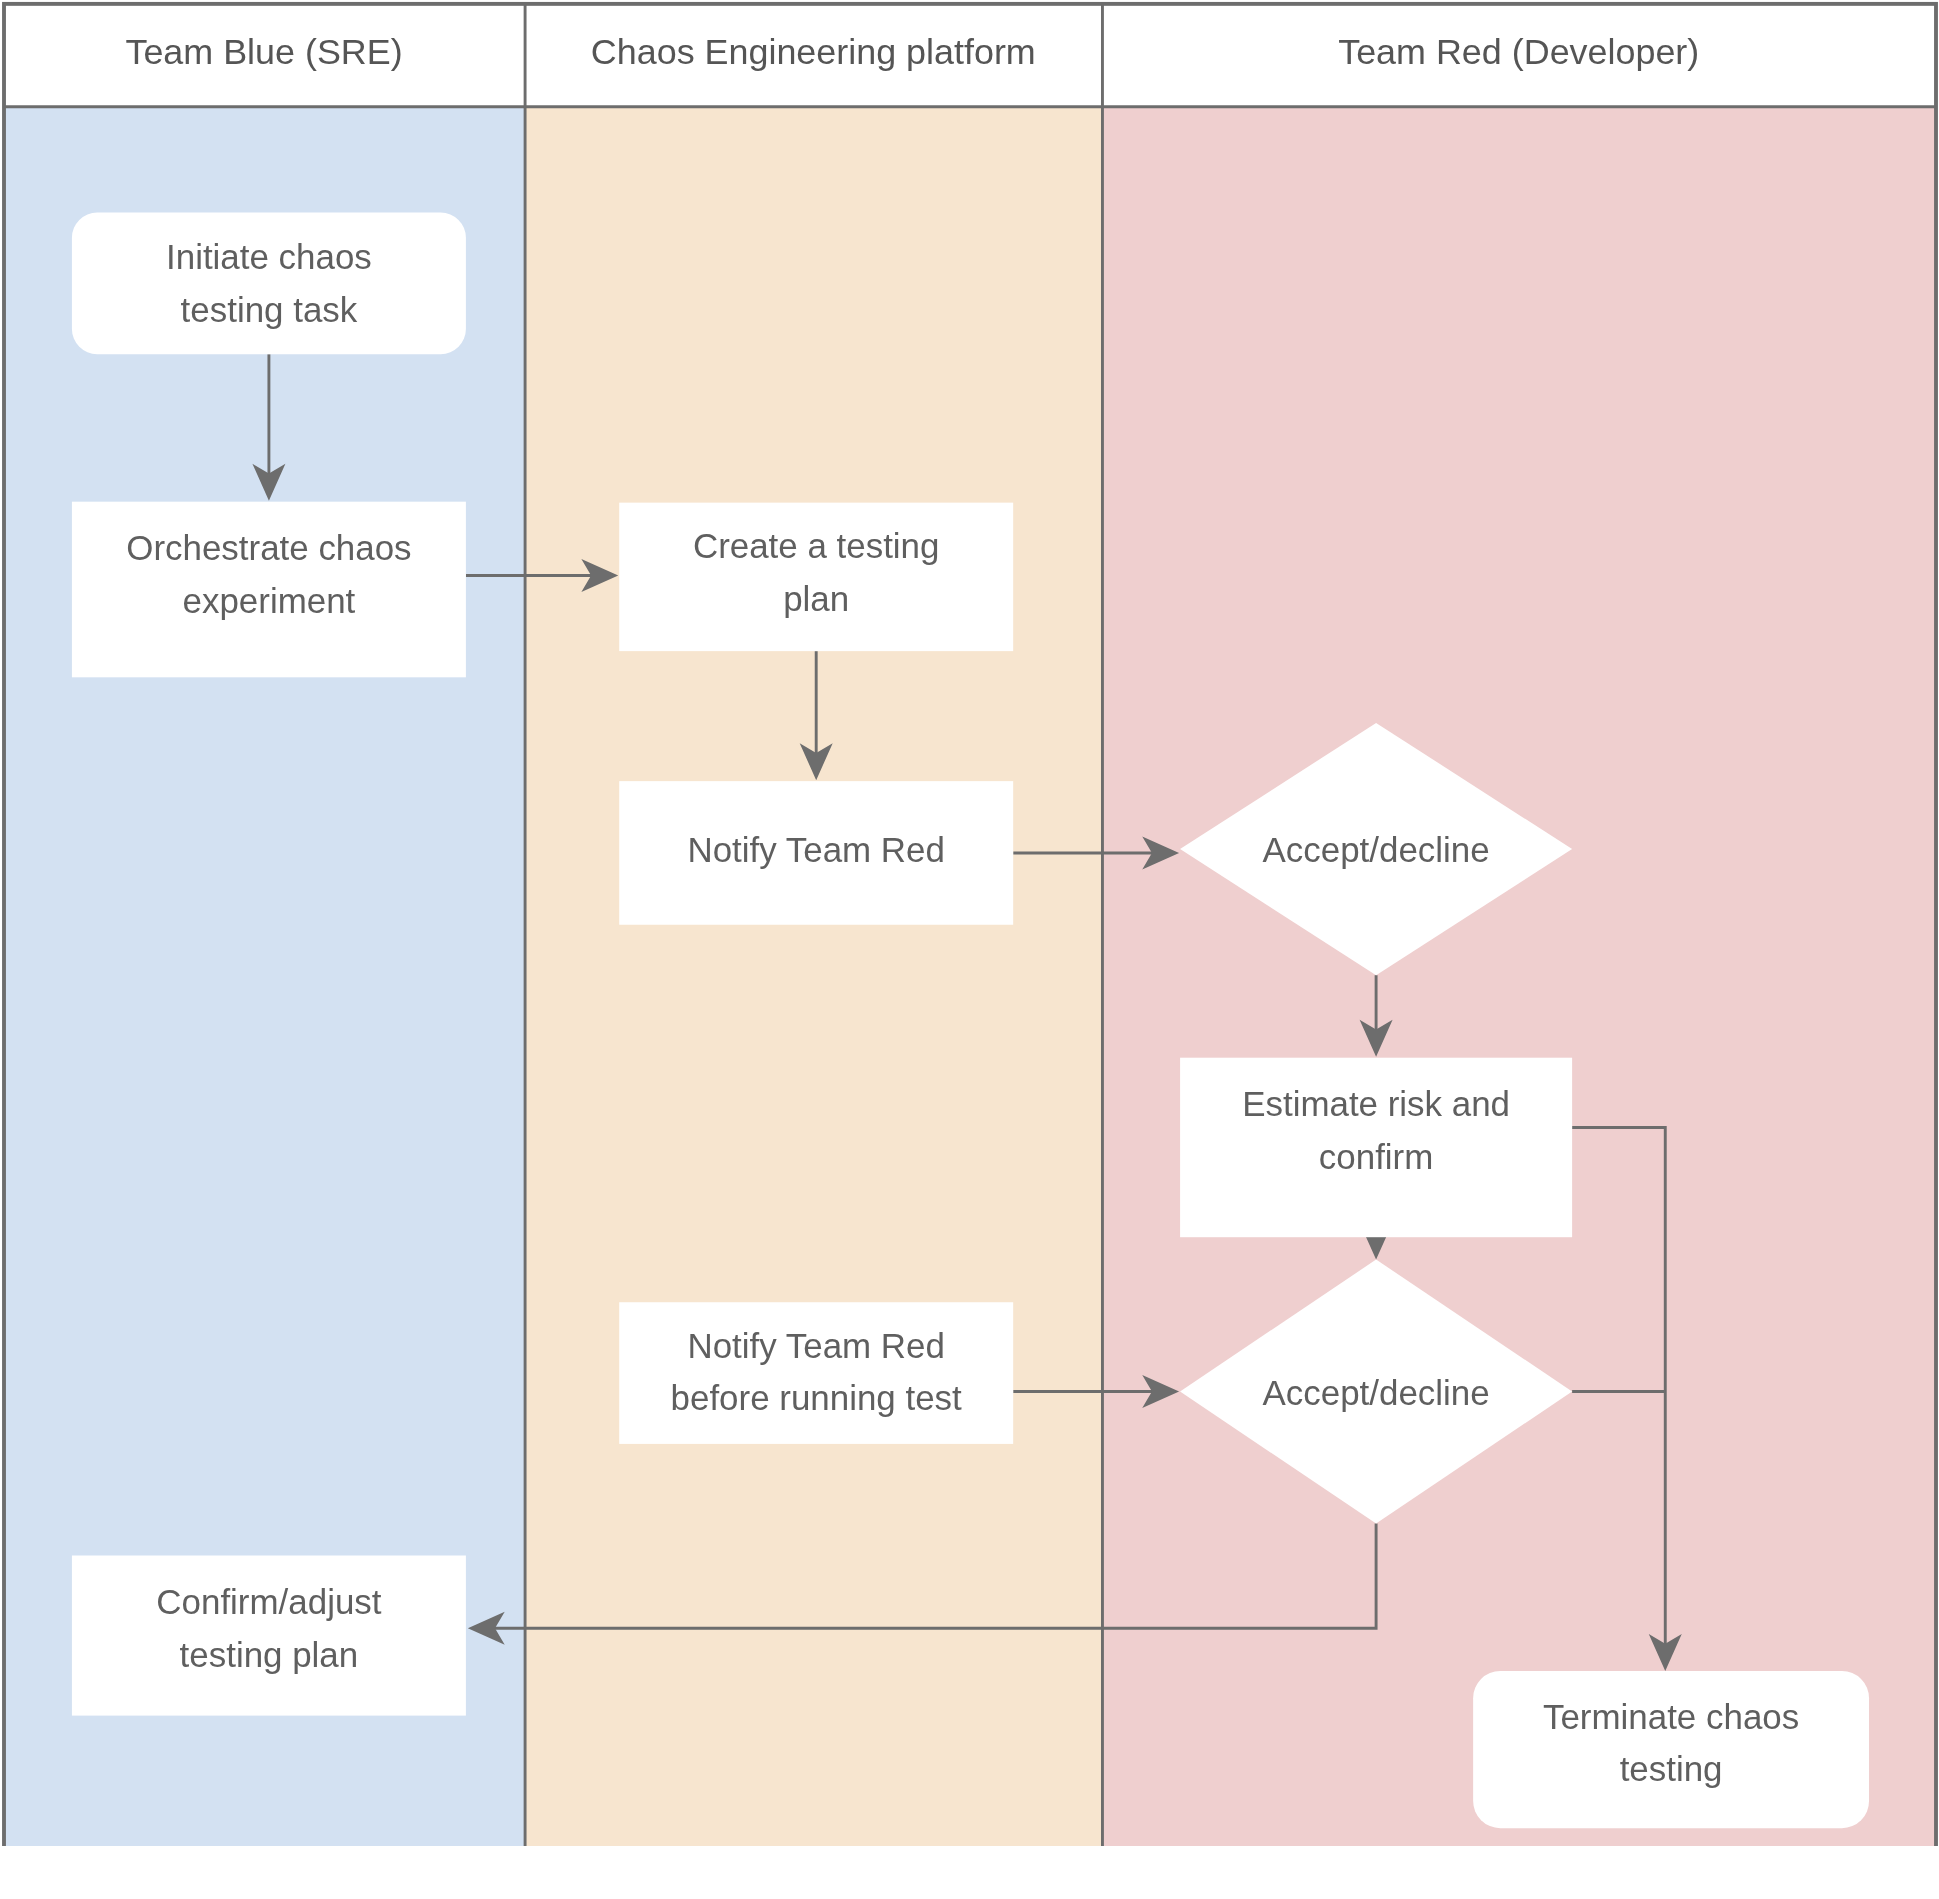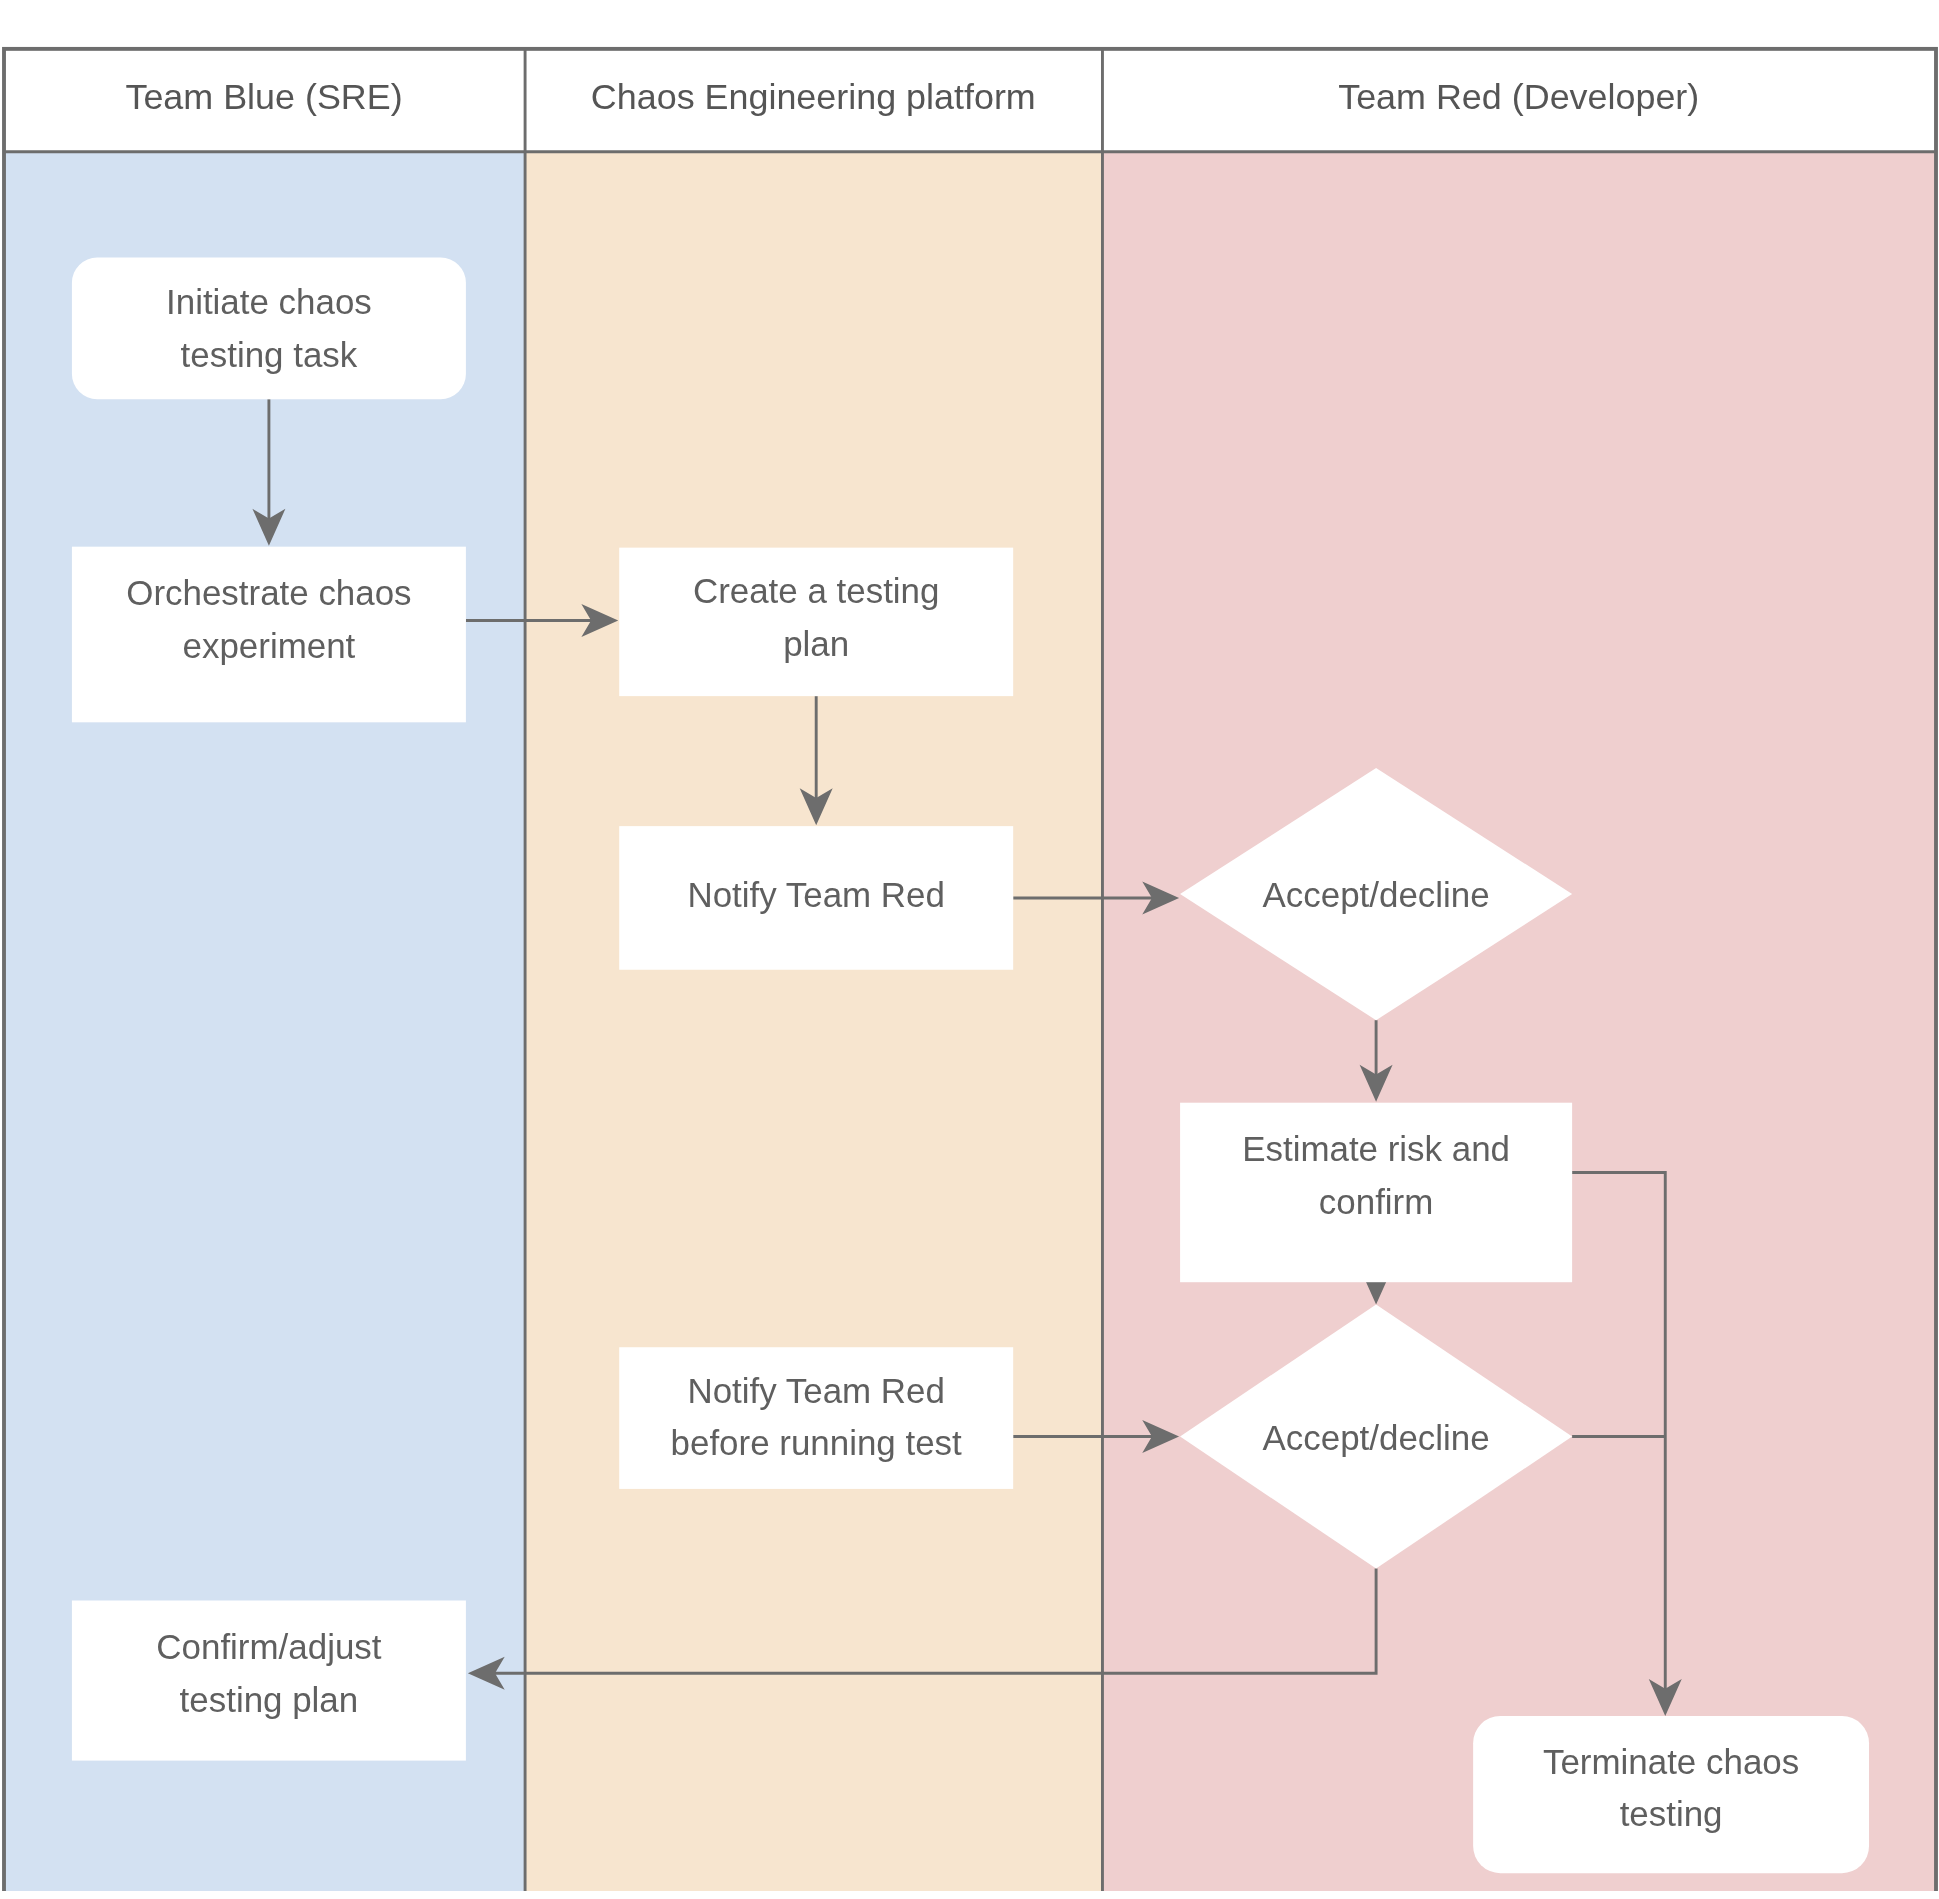--- a/index.html
+++ b/index.html
@@ -9,21 +9,20 @@
   }
   body {
     font-family: "Liberation Sans", sans-serif;
   }
   #diagram-root {
     position: relative;
     width: 1940px;
     height: 1846px;
     overflow: hidden;
     background: #ffffff;
-    margin-top: 45px;
   }
   svg.diagram-canvas {
     display: block;
     width: 1940px;
     height: 1899px;
   }
   .lane-header-label {
     font-family: "Liberation Sans", sans-serif;
     font-size: 37px;
     fill: #555555;

